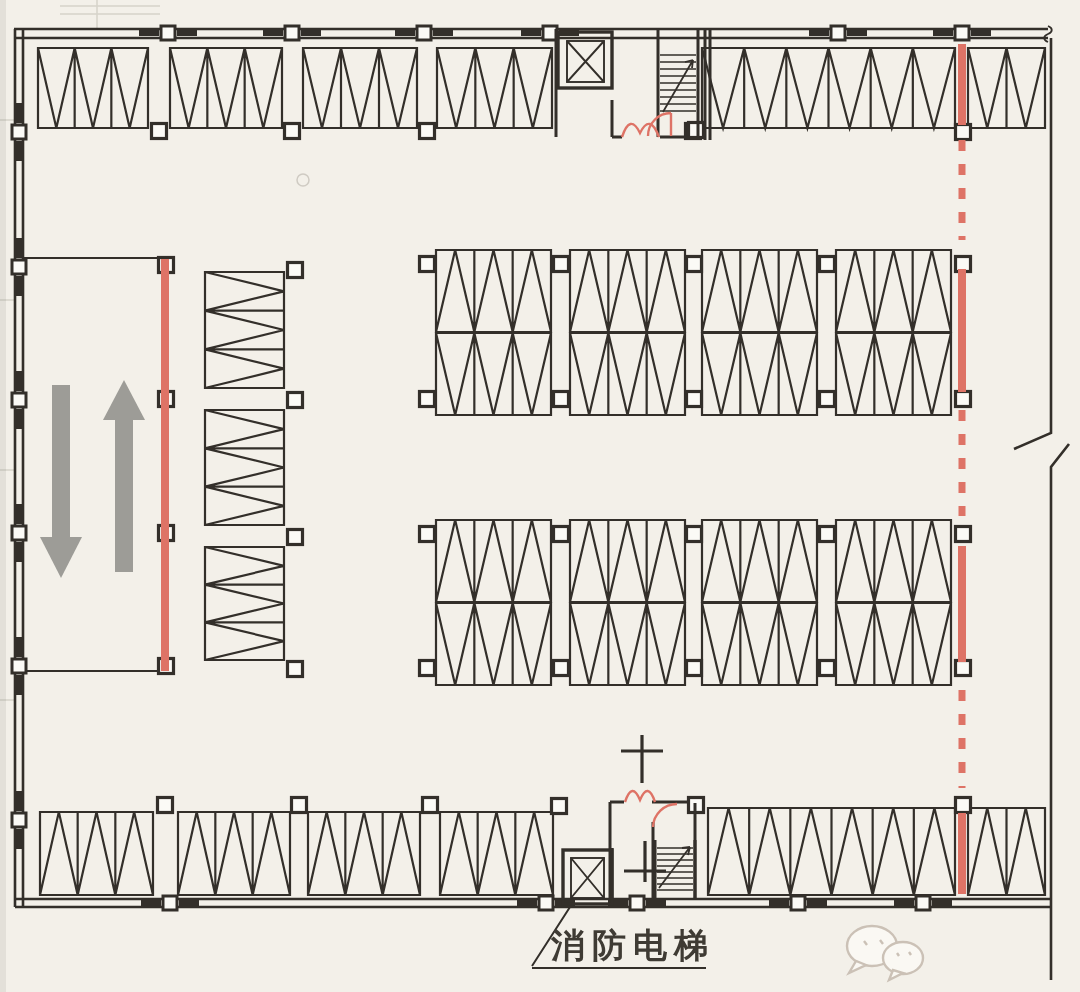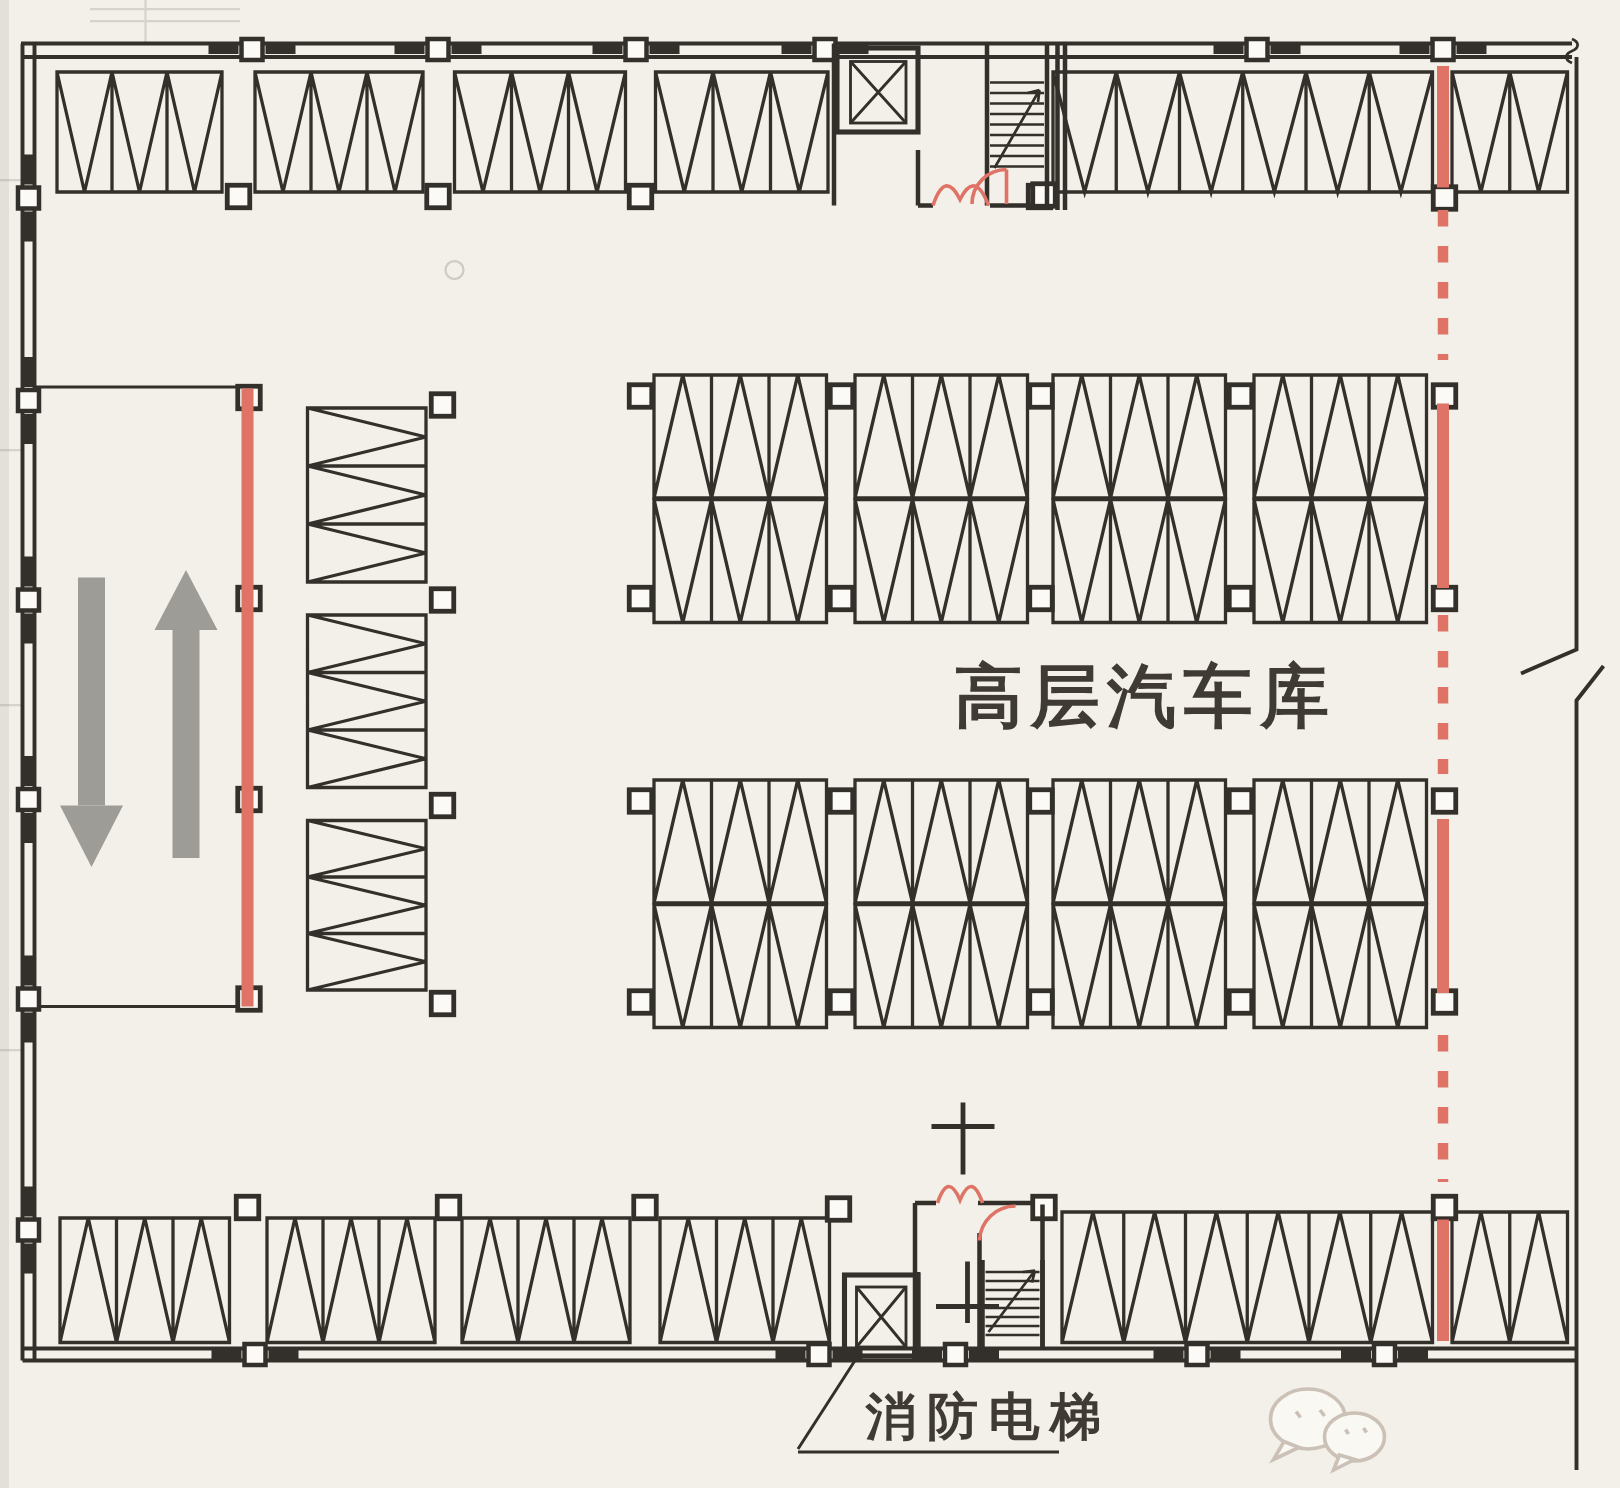--- a/index.html
+++ b/index.html
@@ -20,21 +20,21 @@
   .canvas svg{position:absolute;left:0;top:0;}
   .stall{fill:none;stroke:var(--ink);stroke-width:2.2;}
   .wall{stroke:var(--ink);fill:none;}
   .label{
     position:absolute;color:var(--label-dark);white-space:nowrap;line-height:1;
   }
   .garage-title{
     left:636px;top:441px;font-size:46px;font-weight:bold;letter-spacing:5px;
   }
   .fire-elevator-label{
-    left:577px;top:928px;font-size:34px;font-weight:600;letter-spacing:7px;
+    left:551px;top:928px;font-size:34px;font-weight:600;letter-spacing:7px;
   }
   .watermark-text{
     position:absolute;left:934px;top:933px;font-size:28px;font-weight:bold;
     letter-spacing:1px;color:var(--watermark-gray);
     text-shadow:1px 1px 0 #ffffff, -1px -1px 0 rgba(255,255,255,.6);
     white-space:nowrap;
   }
 </style>
 </head>
 <body>
@@ -258,16 +258,15 @@
   <g stroke="var(--watermark-gray)" stroke-width="2.4" fill="#faf8f3">
     <ellipse cx="872" cy="946" rx="25" ry="20"></ellipse>
     <path d="M856,961 L849,973 L866,965 Z"></path>
     <path d="M864,941 l3,4 M880,940 l3,4" fill="none"></path>
     <ellipse cx="903" cy="958" rx="20" ry="16"></ellipse>
     <path d="M893,970 L889,980 L903,973 Z"></path>
     <path d="M897,953 l2,3 M909,952 l2,3" fill="none"></path>
   </g>
 </svg>
 
-<div class="label garage-title">高层汽车库</div>
 <div class="label fire-elevator-label">消防电梯</div>
 
 </div>
 
 </body></html>

